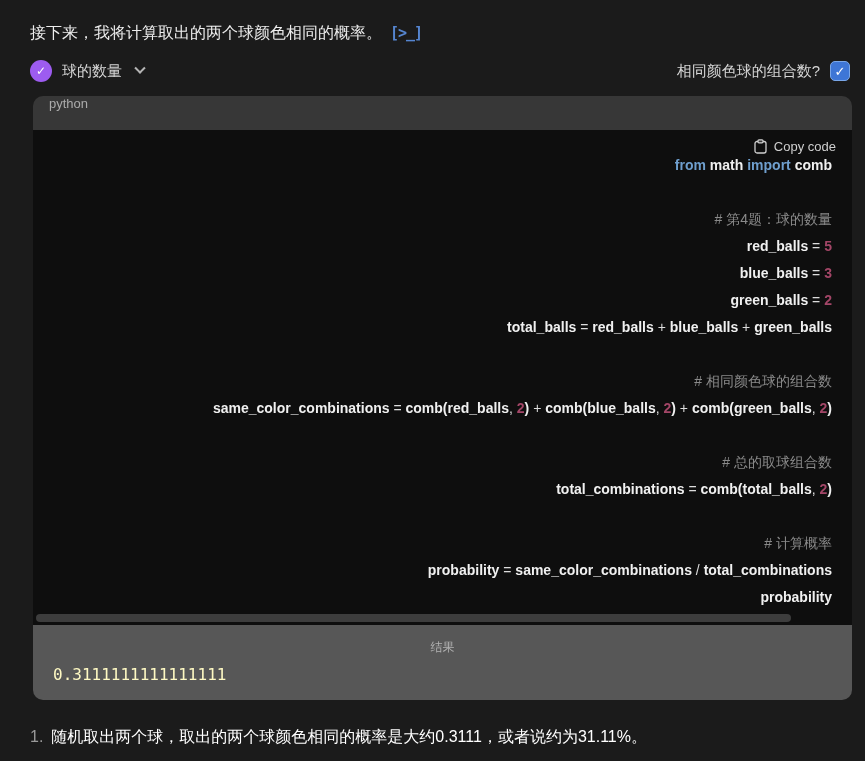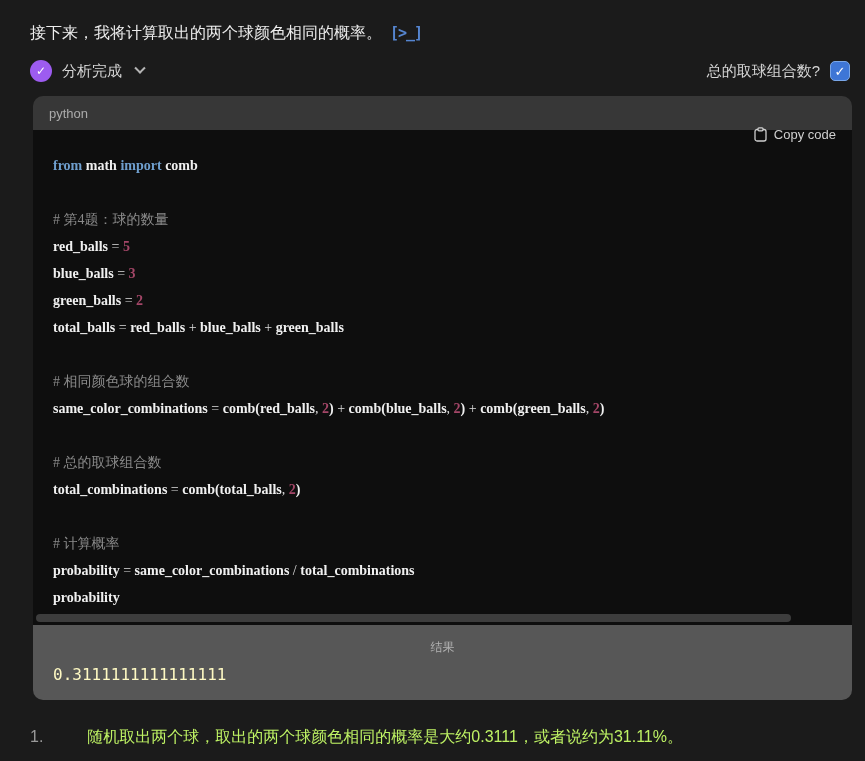--- a/index.html
+++ b/index.html
@@ -76,43 +76,44 @@
   }
   
   .card{
     margin:14px 13px 0 33px;
     border-radius:10px;
     overflow:hidden;
   }
   .card-header{
     background:var(--card-header-bg);
     height:34px;
-    display:flex;align-items:center;justify-content:space-between;
+    display:flex;align-items:flex-start;justify-content:space-between;
     padding:0 16px;
   }
   .lang-label{font-size:13px;color:#ababab;}
   .copy-btn{
     display:flex;align-items:center;gap:7px;
     font-size:13px;color:#cfcfcf;
     cursor:pointer;background:none;border:none;
     font-family:inherit;
     margin-top:43px;
   }
   .clipboard-icon svg{display:block;}
   .code-body{
     background:var(--code-bg);
     padding:22px 20px 2px 20px;
     overflow:hidden;
   }
   .code-pre{
-    font-family:Liberation Serif, serif;
+    font-family:Liberation Sans, sans-serif;
     font-size:14px;
     line-height:27px;
     white-space:pre;
     overflow:hidden;
+    text-align:right;
   }
   .code-line{height:27px;white-space:pre;}
   .tok-kw{color:var(--kw-blue);font-weight:bold;}
   .tok-name{color:var(--code-white);font-weight:bold;}
   .tok-op{color:#dcdcdc;}
   .tok-num{color:var(--num-pink);font-weight:bold;}
   .tok-comment{color:var(--comment-gray);}
   .scrollbar-track{
     background:var(--code-bg);
     height:12px;
@@ -135,38 +136,38 @@
   }
   
   .conclusion-row{
     margin:26px 15px 0 30px;
     display:flex;
     gap:8px;
     font-size:16px;
     line-height:22px;
   }
   .conclusion-number{color:#9a9a9a;}
-  .conclusion-text{color:#bef264;margin-left:36px;}
+  .conclusion-text{color:#ffffff;}
 </style>
 </head>
 <body>
 
 <div class="message-row">
   <span>接下来，我将计算取出的两个球颜色相同的概率。</span>
   <span class="tool-icon">[&gt;_]</span>
 </div>
 
 <div class="analysis-row">
   <div class="analysis-left">
     <span class="purple-badge">✓</span>
-    <span class="analysis-label">分析完成</span>
+    <span class="analysis-label">球的数量</span>
     <span class="chevron"></span>
   </div>
   <div class="analysis-right">
-    <span class="toggle-label">总的取球组合数?</span>
+    <span class="toggle-label">相同颜色球的组合数?</span>
     <span class="checkbox">
         <span id="checkbox-glyph">✓</span>
       </span>
   </div>
 </div>
 
 <div class="card">
   <div class="card-header">
     <span class="lang-label">python</span>
     <button class="copy-btn">

